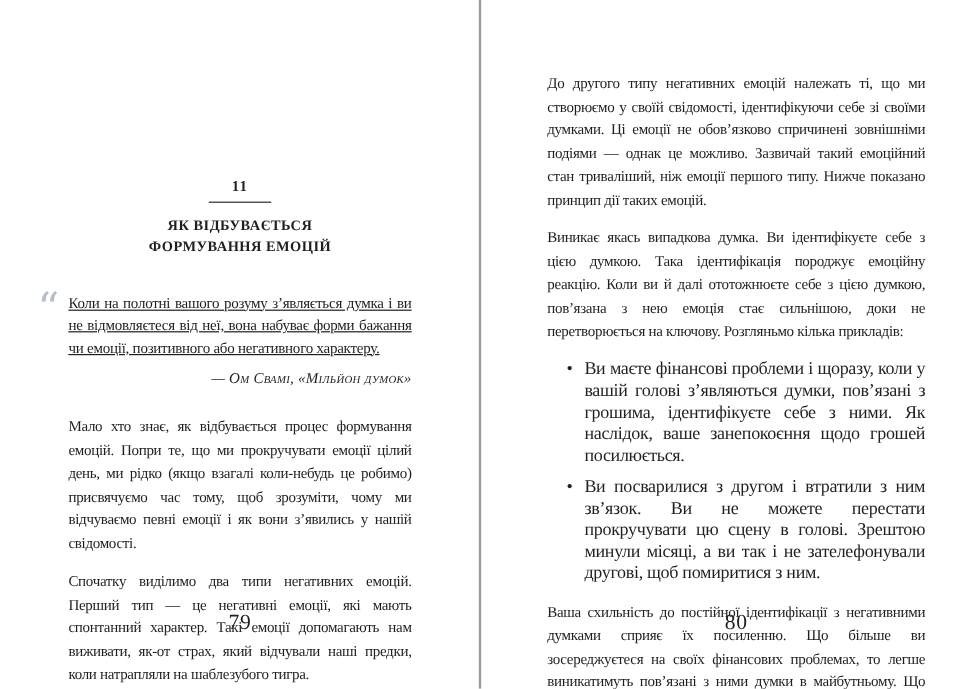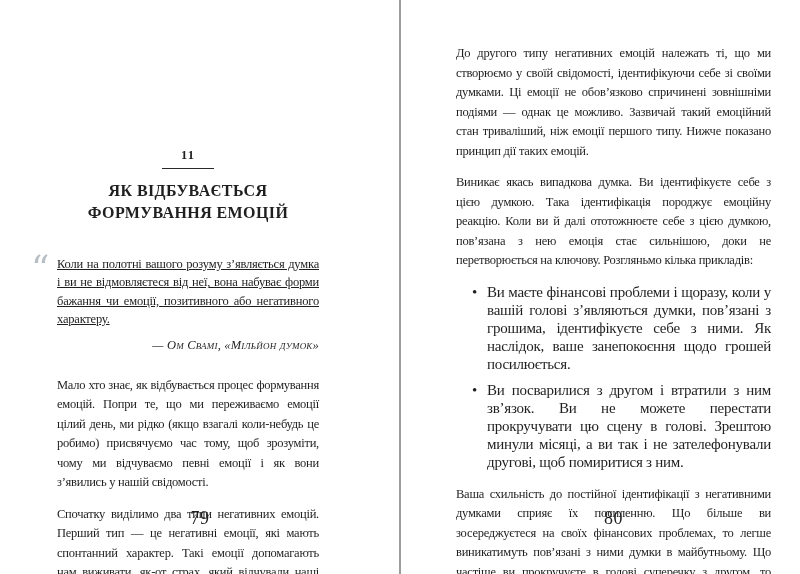--- a/index.html
+++ b/index.html
@@ -17,50 +17,50 @@
     width: 800px;
     height: 574px;
   }
   .page {
     position: relative;
     height: 574px;
     box-sizing: border-box;
   }
   .page-left {
     width: 399px;
-    padding: 0 80px 0 57px;
+    padding: 0 56px 0 57px;
   }
   .spine {
     width: 2px;
     height: 574px;
     background: #9c9c9c;
   }
   .page-right {
     width: 399px;
-    padding: 0 29px 0 55px;
+    padding: 16px 29px 0 55px;
   }
 
   
   .chapter-head {
     margin-top: 148px;
     text-align: center;
   }
   .chapter-number {
     font-size: 12.5px;
     font-weight: bold;
     letter-spacing: 1px;
   }
   .chapter-rule {
     width: 52px;
     border-bottom: 1.2px solid #2a2a2a;
     margin: 5px auto 11px auto;
   }
   .chapter-title {
     margin: 0;
-    font-size: 16px;
+    font-size: 12px;
     font-weight: bold;
     line-height: 1.4;
     letter-spacing: 0.4px;
   }
 
   
   .epigraph {
     position: relative;
     margin-top: 30px;
   }
@@ -148,21 +148,21 @@
       <div class="chapter-rule"></div>
       <h1 class="chapter-title"><span>ЯК ВІДБУВАЄТЬСЯ</span><br><span>ФОРМУВАННЯ ЕМОЦІЙ</span></h1>
     </div>
 
     <div class="epigraph">
       <span class="quote-mark">“</span>
       <p class="epigraph-text">Коли на полотні вашого розуму з’являється думка і ви не відмовляєтеся від неї, вона набуває форми бажання чи емоції, позитивного або негативного характеру.</p>
       <p class="epigraph-attribution">— Ом Свамі, «Мільйон думок»</p>
     </div>
 
-    <p class="body-para first">Мало хто знає, як відбувається процес формування емоцій. Попри те, що ми переживаємо емоції цілий день, ми рідко (якщо взагалі коли-небудь це робимо) присвячуємо час тому, щоб зрозуміти, чому ми відчуваємо певні емоції і як вони з’явились у нашій свідомості.</p>
+    <p class="body-para first">Мало хто знає, як відбувається процес формування емоцій. Попри те, що ми прокручувати емоції цілий день, ми рідко (якщо взагалі коли-небудь це робимо) присвячуємо час тому, щоб зрозуміти, чому ми відчуваємо певні емоції і як вони з’явились у нашій свідомості.</p>
     <p class="body-para">Спочатку виділимо два типи негативних емоцій. Перший тип — це негативні емоції, які мають спонтанний характер. Такі емоції допомагають нам виживати, як-от страх, який відчували наші предки, коли натрапляли на шаблезубого тигра.</p>
 
     <div class="folio">79</div>
   </div>
 
   <div class="spine"></div>
 
   <div class="page page-right">
     <p class="body-para first">До другого типу негативних емоцій належать ті, що ми створюємо у своїй свідомості, ідентифікуючи себе зі своїми думками. Ці емоції не обов’язково спричинені зовнішніми подіями — однак це можливо. Зазвичай такий емоційний стан триваліший, ніж емоції першого типу. Нижче показано принцип дії таких емоцій.</p>
     <p class="body-para">Виникає якась випадкова думка. Ви ідентифікуєте себе з цією думкою. Така ідентифікація породжує емоційну реакцію. Коли ви й далі ототожнюєте себе з цією думкою, пов’язана з нею емоція стає сильнішою, доки не перетворюється на ключову. Розгляньмо кілька прикладів:</p>

